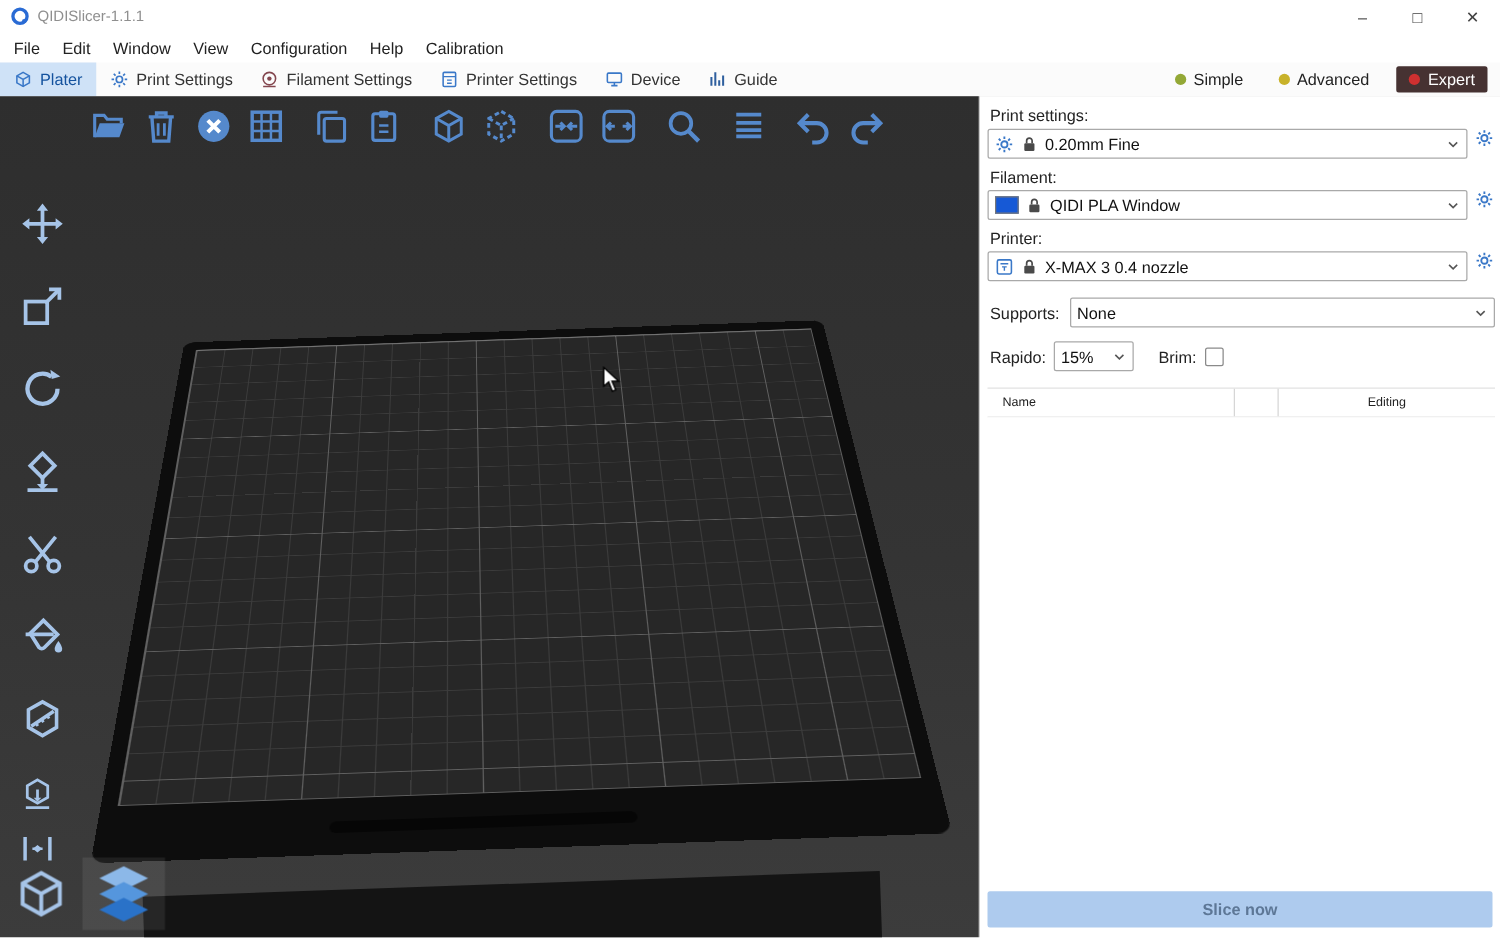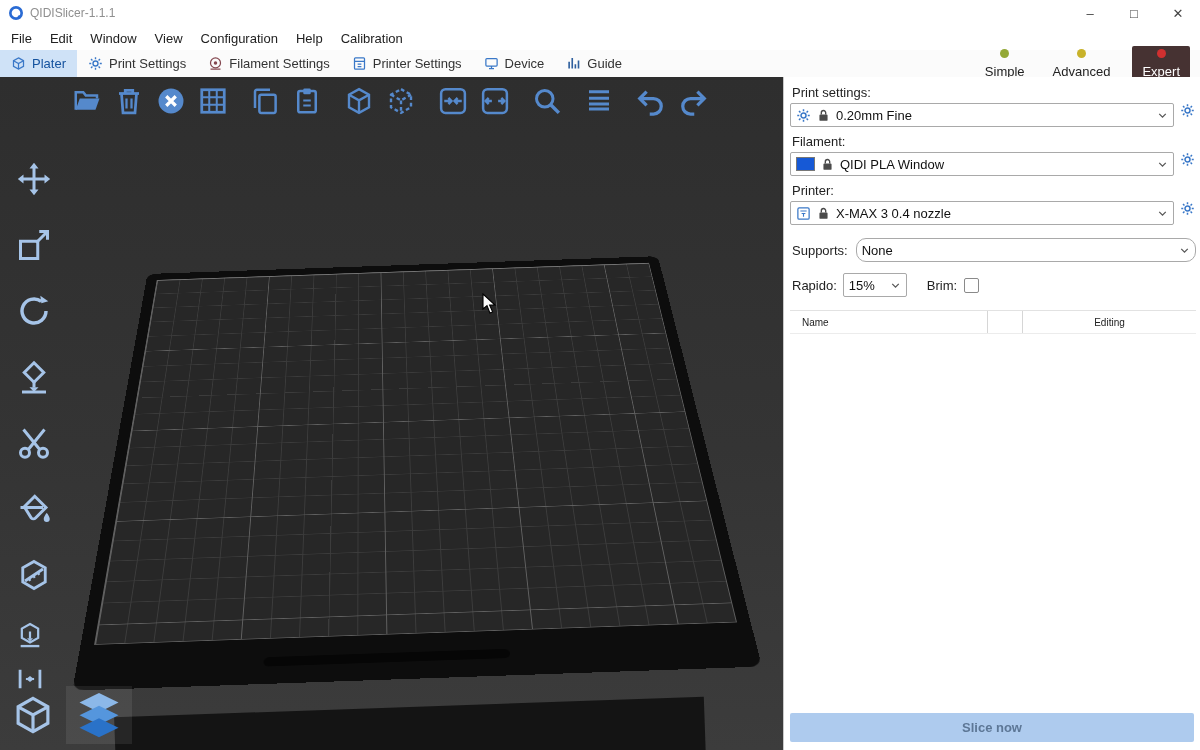--- a/index.html
+++ b/index.html
@@ -18,21 +18,21 @@
   .menubar { height:24px; display:flex; align-items:center; padding-left:2px; background:#fff; }
   .menu-item { padding:0 9px; font-size:13px; color:#222; height:24px; display:flex; align-items:center; }
 
   
   .tabbar { height:28px; display:flex; align-items:stretch; background:#fbfbfb; border-bottom:1px solid #cfcfcf; }
   .tab { display:flex; align-items:center; gap:6px; padding:0 11px; font-size:13px; color:#333; }
   .tab .icon { display:flex; }
   .tab .icon svg { width:15px; height:15px; }
   .tab.active { background:#cfe2f7; color:#14529e; }
   .mode-switcher { margin-left:auto; display:flex; align-items:center; gap:16px; padding-right:10px; }
-  .mode { display:flex; align-items:center; gap:6px; font-size:13px; color:#222; padding:3px 6px;flex-direction:column; }
+  .mode { display:flex; align-items:center; gap:6px; font-size:13px; color:#222; padding:3px 6px; }
   .mode .dot { width:9px; height:9px; border-radius:50%; }
   .mode.active { background:#463232; color:#fff; border-radius:2px; padding:3px 10px; }
 
   
   .main { position:absolute; top:77px; left:0; right:0; bottom:0; display:flex; }
 
   
   .viewport { position:relative; width:783px; height:673px; background:linear-gradient(180deg,#2e2e2e 0%,#343434 55%,#3c3c3c 100%); overflow:hidden; }
   .scene { position:absolute; inset:0; }
   .bed-rot { position:absolute; left:10px; top:-140px; width:780px; height:790px; transform:rotate(-2deg); }
@@ -81,21 +81,21 @@
   .cicon.gear-blue { color:#3a78c8; }
   .cicon.lock { color:#4a4a4a; }
   .chev { display:flex; }
   .chev svg { width:13px; height:13px; }
   .side-gear { width:18px; display:flex; justify-content:center; margin-left:4px; color:#3a78c8; }
   .side-gear svg { width:15px; height:15px; }
   .swatch { width:19px; height:14px; border:1px solid #777; }
 
   .supports-row { display:flex; align-items:center; margin-top:9px; margin-bottom:4px; }
   .supports-row .plabel { margin:0 6px 0 2px; }
-  .supports-row .combo { flex:1; margin-left:2px;border-radius:10px; }
+  .supports-row .combo { flex:1; margin-left:2px; }
   .infill-row { display:flex; align-items:center; margin-top:7px; }
   .infill-row .plabel { margin:0 6px 0 2px; }
   .combo.small { flex:none; width:64px; }
   .brim-label { font-size:13px; color:#222; margin-left:20px; margin-right:7px; }
   .checkbox { width:15px; height:15px; border:1px solid #8a8a8a; background:#fff; border-radius:2px; }
 
   .obj-table { margin-top:13px; flex:1; display:flex; flex-direction:column; border-top:1px solid #e2e2e2; }
   .obj-header { display:flex; height:23px; align-items:center; border-bottom:1px solid #ececec; }
   .oh-cell { font-size:10px; color:#222; height:100%; display:flex; align-items:center; }
   .oh-name { width:197px; padding-left:12px; }

